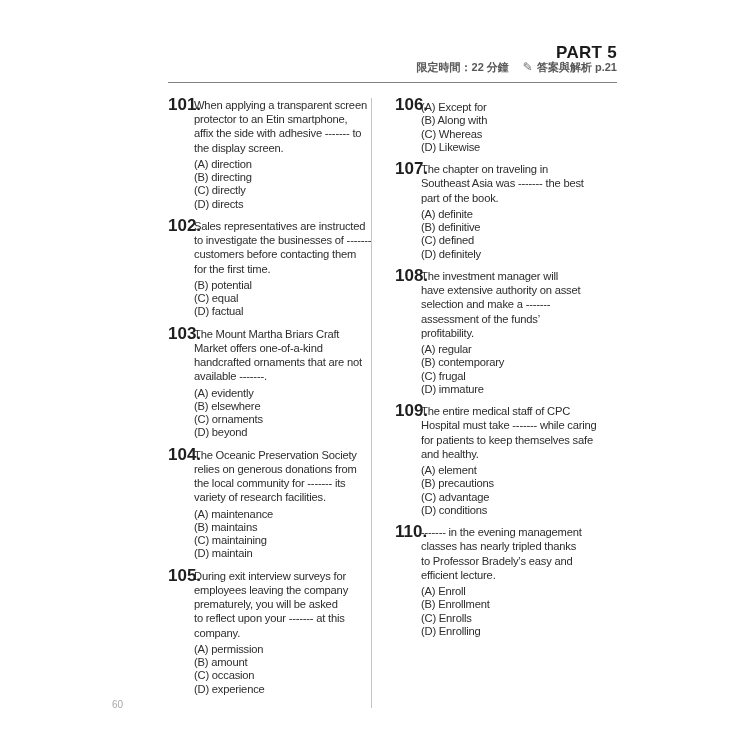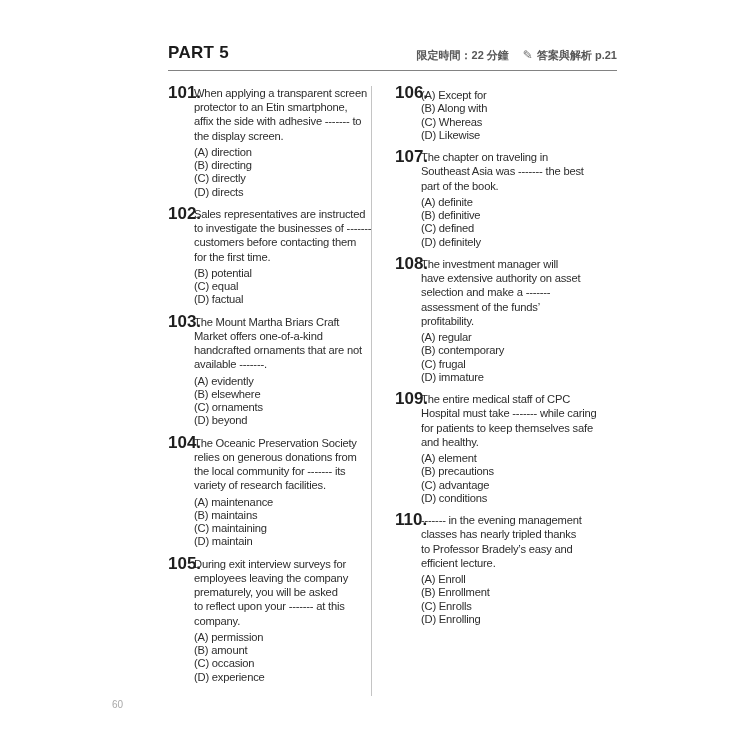--- a/index.html
+++ b/index.html
@@ -14,20 +14,21 @@
   .sheet{
     position:absolute;
     left:168px;top:44px;width:449px;
   }
   .header-row{
     display:flex;
     justify-content:space-between;
     align-items:flex-end;
     padding-bottom:9px;
     border-bottom:1.5px solid #828282;
+    flex-direction:column;
   }
   .part-label{
     font-size:17px;
     font-weight:700;
     color:#1b1b1b;
     letter-spacing:0.3px;
     line-height:1;
   }
   .header-meta{
     font-size:11px;

